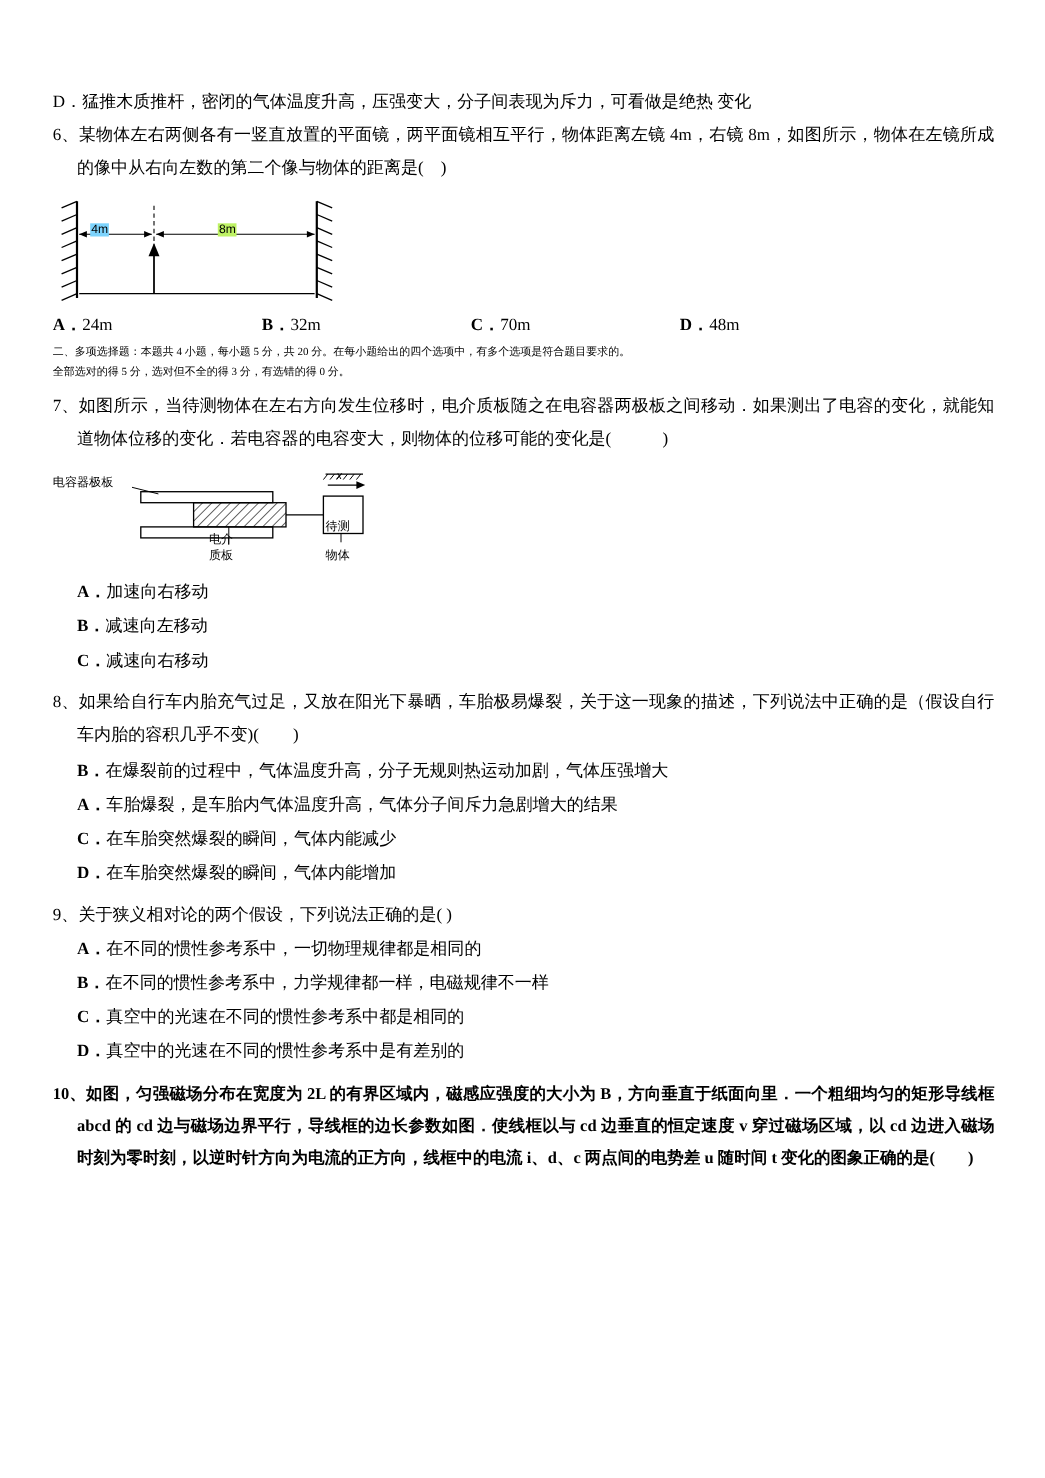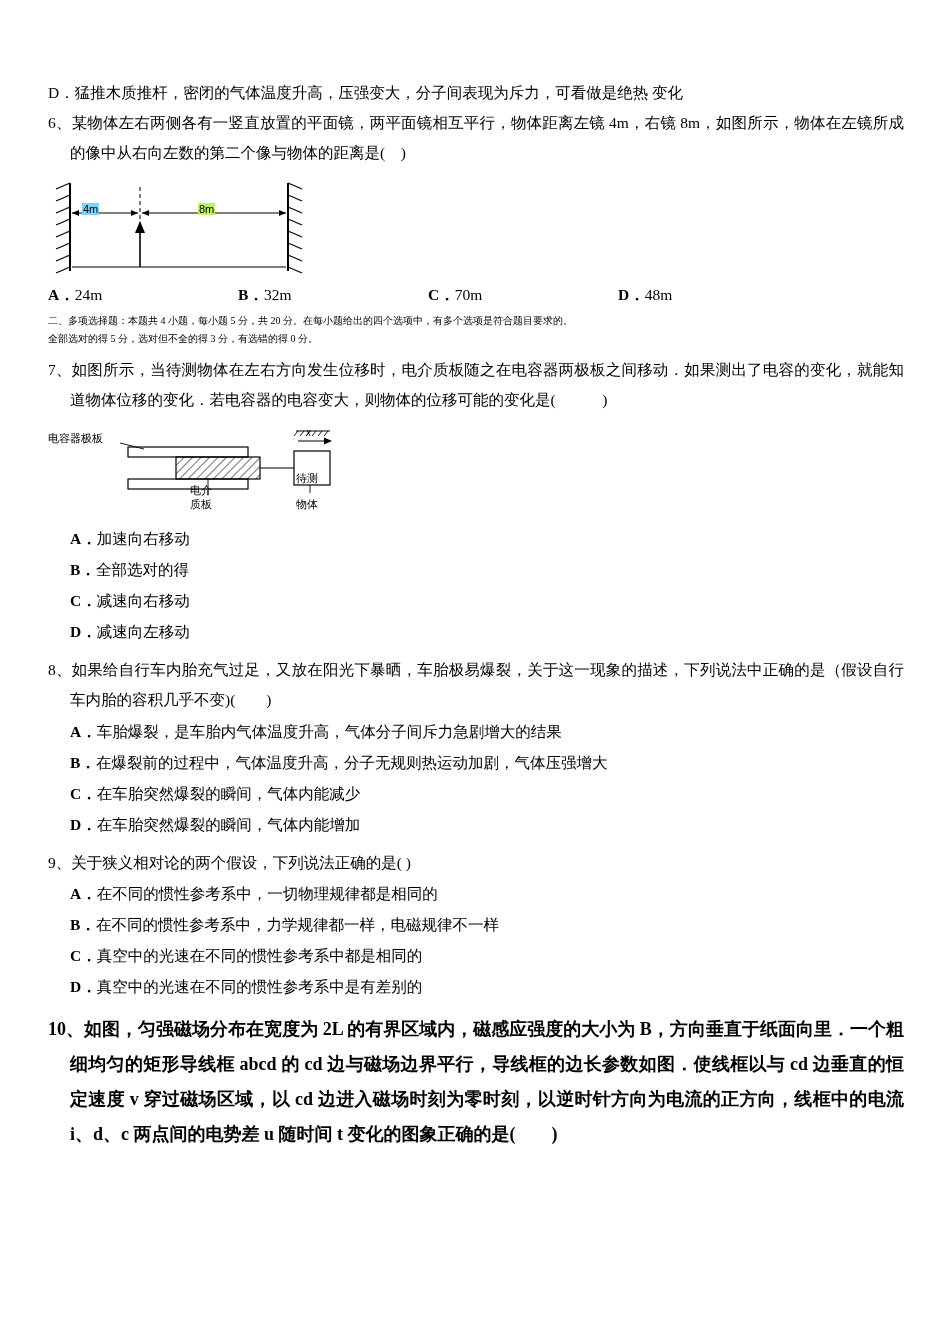--- a/index.html
+++ b/index.html
@@ -73,21 +73,21 @@
     font-family: "Liberation Sans", sans-serif;
   }
   .fig2 {
     margin: 8px 0 4px 0;
     position: relative;
     width: 330px;
     height: 96px;
   }
   .q10 {
     font-weight: bold;
-    font-size: 18px;
+    font-size: 15px;
     line-height: 1.95;
     text-align: justify;
   }
   .it { font-style: italic; }
 </style>
 </head>
 <body>
 
 <div class="page">
   <div class="content">
@@ -186,28 +186,27 @@
       </svg>
       <span class="figure-cap" style="left:0px; top:8px;">电容器极板</span>
       <span class="figure-cap" style="left:142px; top:60px;">电介</span>
       <span class="figure-cap" style="left:142px; top:74px;">质板</span>
       <span class="figure-cap" style="left:248px; top:48px;">待测</span>
       <span class="figure-cap" style="left:248px; top:74px;">物体</span>
       <span class="figure-cap it" style="left:258px; top:4px; font-size:10px;">x</span>
     </div>
 
     <div class="opt-line"><span class="opt-label">A．</span><span>加速向右移动</span></div>
-    <div class="opt-line"><span class="opt-label">B．</span><span>全部选对的得</span></div>
+    <div class="opt-line"><span class="opt-label">B．</span><span>减速向左移动</span></div>
     <div class="opt-line"><span class="opt-label">C．</span><span>减速向右移动</span></div>
-    <div class="opt-line"><span class="opt-label">D．</span><span>减速向左移动</span></div>
 
     <div class="q-line hang" style="margin-top:8px;">8、如果给自行车内胎充气过足，又放在阳光下暴晒，车胎极易爆裂，关于这一现象的描述，下列说法中正确的是（假设自行车内胎的容积几乎不变)(　　)</div>
 
+    <div class="opt-line"><span class="opt-label">B．</span><span>在爆裂前的过程中，气体温度升高，分子无规则热运动加剧，气体压强增大</span></div>
     <div class="opt-line"><span class="opt-label">A．</span><span>车胎爆裂，是车胎内气体温度升高，气体分子间斥力急剧增大的结果</span></div>
-    <div class="opt-line"><span class="opt-label">B．</span><span>在爆裂前的过程中，气体温度升高，分子无规则热运动加剧，气体压强增大</span></div>
     <div class="opt-line"><span class="opt-label">C．</span><span>在车胎突然爆裂的瞬间，气体内能减少</span></div>
     <div class="opt-line"><span class="opt-label">D．</span><span>在车胎突然爆裂的瞬间，气体内能增加</span></div>
 
     <div class="q-line hang" style="margin-top:8px;">9、关于狭义相对论的两个假设，下列说法正确的是( )</div>
 
     <div class="opt-line"><span class="opt-label">A．</span><span>在不同的惯性参考系中，一切物理规律都是相同的</span></div>
     <div class="opt-line"><span class="opt-label">B．</span><span>在不同的惯性参考系中，力学规律都一样，电磁规律不一样</span></div>
     <div class="opt-line"><span class="opt-label">C．</span><span>真空中的光速在不同的惯性参考系中都是相同的</span></div>
     <div class="opt-line"><span class="opt-label">D．</span><span>真空中的光速在不同的惯性参考系中是有差别的</span></div>
 

